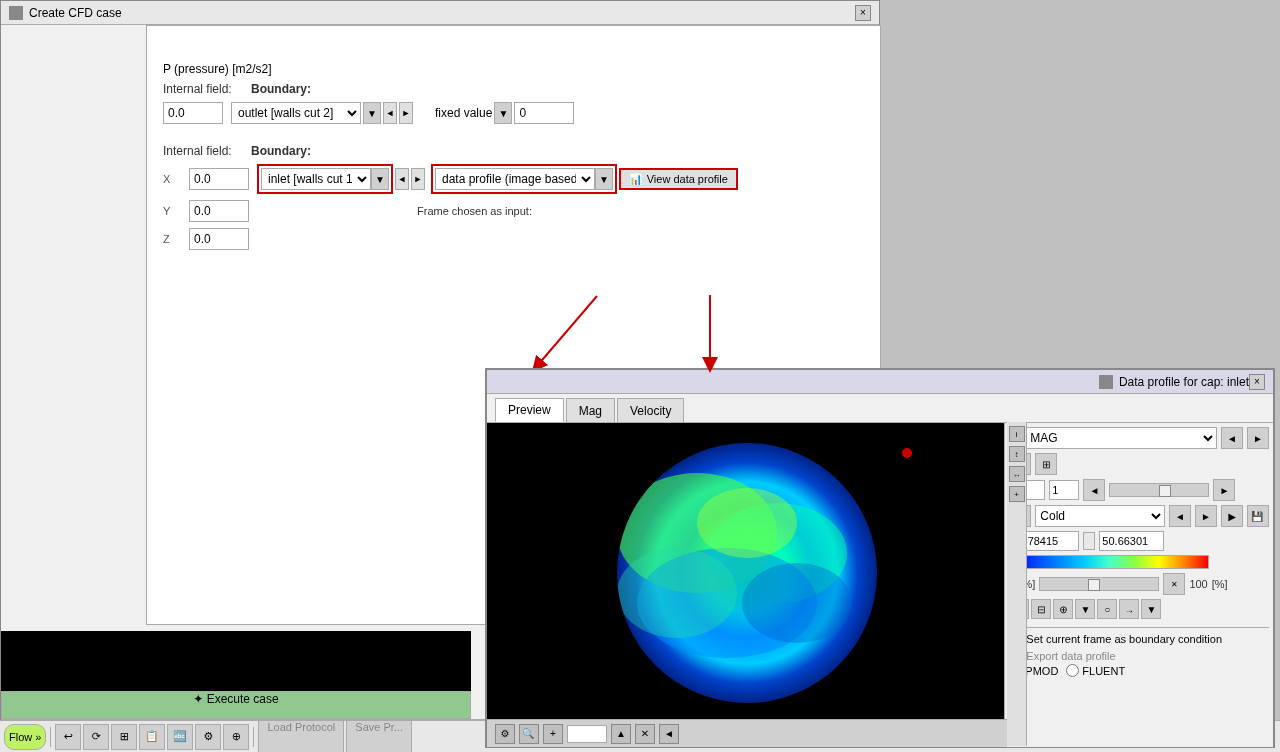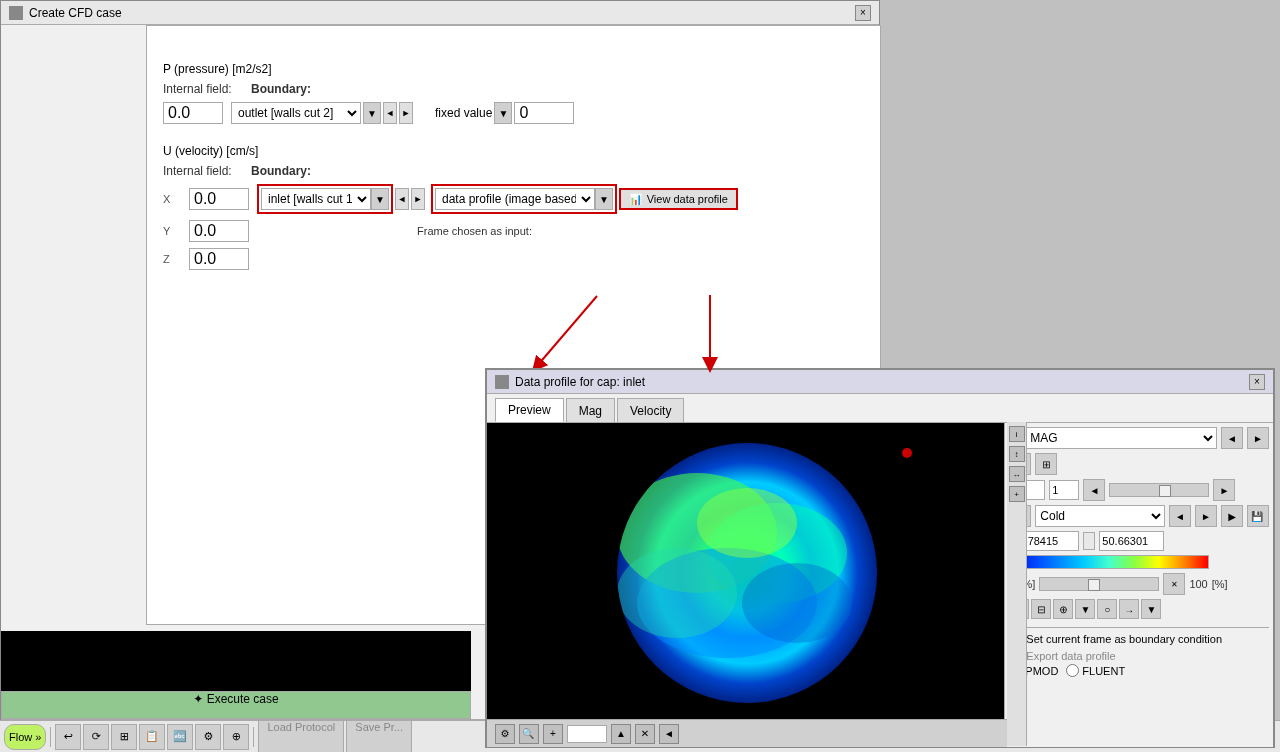--- a/index.html
+++ b/index.html
@@ -81,21 +81,21 @@
       width: 735px;
       height: 600px;
       background: #fff;
       border: 1px solid #aaa;
       padding: 16px;
     }
     .field-row { display: flex; align-items: center; gap: 8px; margin-bottom: 6px; }
     .field-label { font-size: 12px; color: #333; min-width: 80px; }
     .field-input {
       width: 60px; height: 22px;
-      border: 1px solid #aaa; padding: 2px 4px; font-size: 16px;
+      border: 1px solid #aaa; padding: 2px 4px; font-size: 12px;
       background: #fff;
     }
     .field-select {
       height: 22px; border: 1px solid #aaa; font-size: 12px; background: #fff; padding: 0 2px;
     }
     .dropdown-btn {
       width: 18px; height: 22px;
       background: #d0d0d0; border: 1px solid #aaa;
       display: flex; align-items: center; justify-content: center; cursor: pointer; font-size: 10px;
     }
@@ -196,21 +196,21 @@
       width: 790px;
       height: 380px;
       background: #f0f0f0;
       border: 2px solid #888;
       z-index: 100;
     }
     .dialog-title {
       height: 24px;
       background: #d8d8e8;
       border-bottom: 1px solid #aaa;
-      display: flex; align-items: center; justify-content: space-between;
+      display: flex; align-items: center; justify-content: flex-end;
       padding: 0 8px; font-size: 12px;
     }
     .dialog-title-left { display: flex; align-items: center; gap: 6px; }
     .dialog-close {
       width: 16px; height: 16px;
       background: #d0d0d0; border: 1px solid #888;
       display: flex; align-items: center; justify-content: center;
       cursor: pointer; font-size: 10px;
     }
 
@@ -376,23 +376,20 @@
           <div class="nav-btn">◄</div>
           <div class="nav-btn">►</div>
           <span style="margin-left:20px; font-size:12px;">fixed value</span>
           <div class="dropdown-btn">▼</div>
           <input class="field-input" type="text" value="0" style="width: 60px;">
         </div>
       </div>
     </div>
 
     <div style="margin-top: 20px;">
-      <div class="field-row">
-        <span style="font-size:12px;">U (velocity) [cm/s]</span>
-      </div>
       <div class="field-row">
         <span class="field-label">Internal field:</span>
         <span class="boundary-label">Boundary:</span>
       </div>
 
       <div class="field-row">
         <span class="inline-label">X</span>
         <input class="field-input" type="text" value="0.0" style="">
         <div style="display:flex; align-items:center; gap:2px;">
           <div class="red-box">

